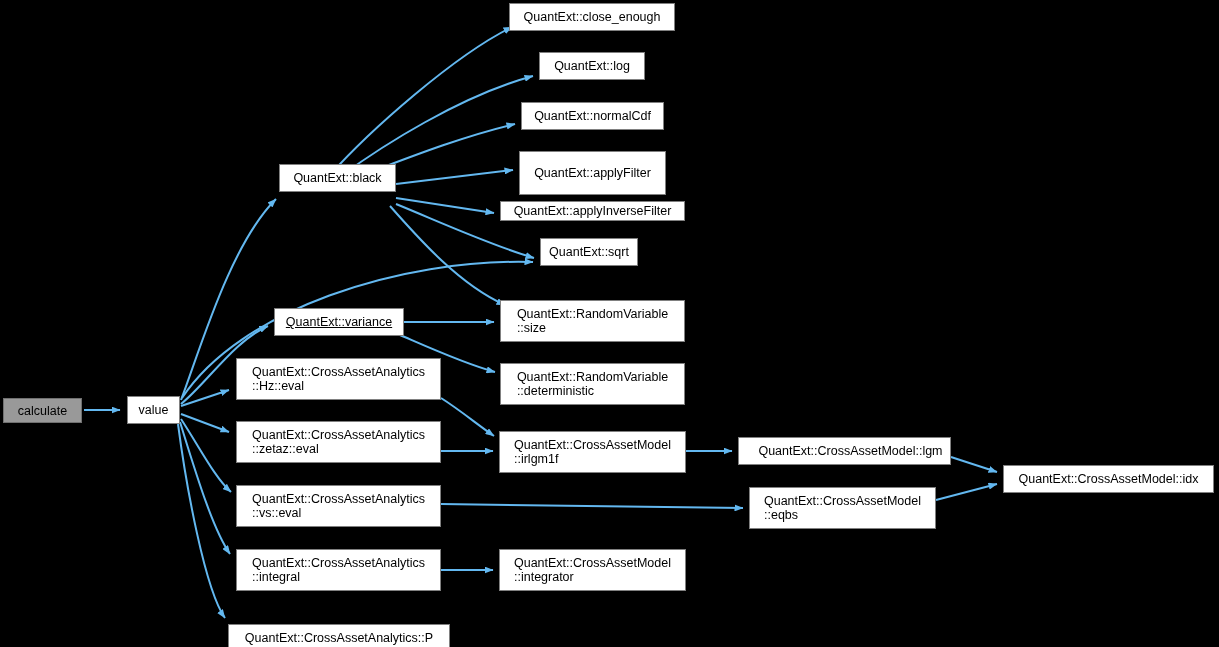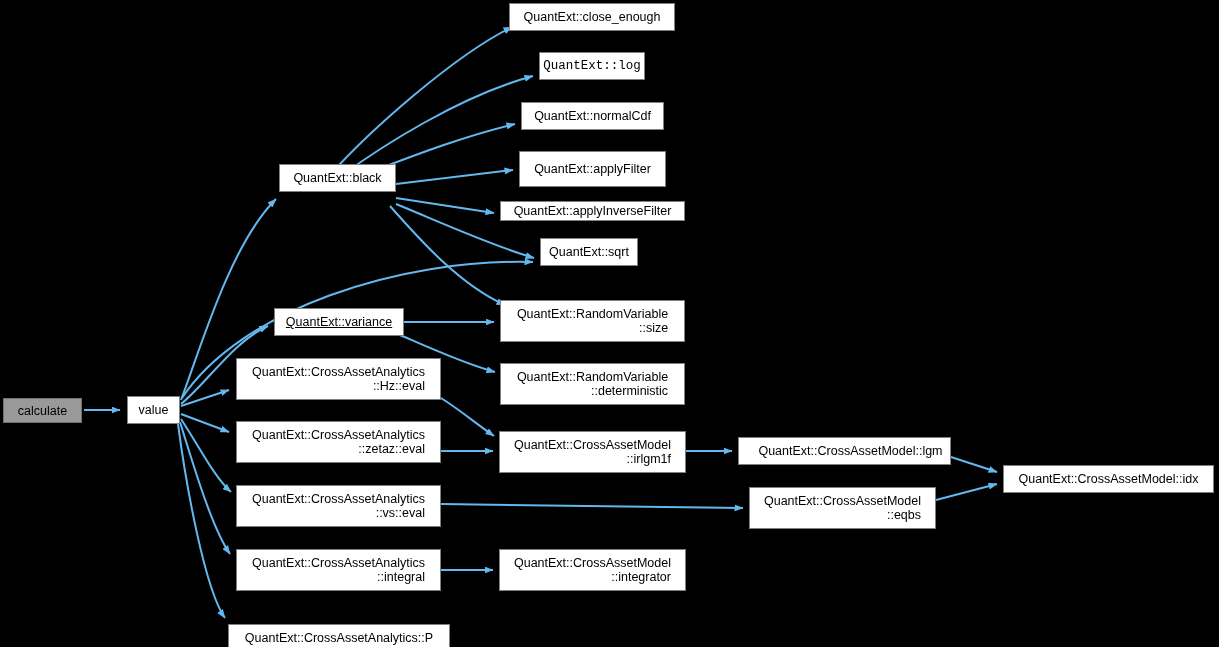--- a/index.html
+++ b/index.html
@@ -27,21 +27,21 @@
     position: absolute;
     box-sizing: border-box;
     border: 1px solid #808080;
     background: #ffffff;
     color: #000000;
     font-size: 12.5px;
     line-height: 14px;
     display: flex;
     align-items: center;
     justify-content: center;
-    text-align: right;
+    text-align: left;
     white-space: pre-line;
     letter-spacing: 0px;
     z-index: 2;
   }
   .node.root {
     background: #999999;
     border: 1px solid #707070;
   }
 </style>
 </head>
@@ -82,23 +82,23 @@
         <path d="M 936,500 L 997,484" fill="none" stroke="#63b8f0" stroke-width="2" marker-end="url(#arrowhead)"></path>
         <path d="M 441,570 L 493,570" fill="none" stroke="#63b8f0" stroke-width="2" marker-end="url(#arrowhead)"></path>
       </g>
   </svg>
 
   <div id="node-layer">
       <div class="node root" style="left: 3px; top: 398px; width: 79px; height: 25px;">calculate</div>
       <div class="node" style="left: 127px; top: 396px; width: 53px; height: 28px;">value</div>
       <div class="node" style="left: 279px; top: 164px; width: 117px; height: 28px;">QuantExt::black</div>
       <div class="node" style="left: 509px; top: 3px; width: 166px; height: 28px;">QuantExt::close_enough</div>
-      <div class="node" style="left: 539px; top: 52px; width: 106px; height: 28px; font-family: Liberation Mono, monospace;">QuantExt::log</div>
+      <div class="node" style="left: 539px; top: 52px; width: 106px; height: 28px;">QuantExt::log</div>
       <div class="node" style="left: 521px; top: 102px; width: 143px; height: 28px;">QuantExt::normalCdf</div>
-      <div class="node" style="left: 519px; top: 151px; width: 147px; height: 36px;">QuantExt::applyFilter</div>
+      <div class="node" style="left: 519px; top: 151px; width: 147px; height: 44px;">QuantExt::applyFilter</div>
       <div class="node" style="left: 500px; top: 201px; width: 185px; height: 20px;">QuantExt::applyInverseFilter</div>
       <div class="node" style="left: 540px; top: 238px; width: 98px; height: 28px;">QuantExt::sqrt</div>
       <div class="node" style="left: 500px; top: 300px; width: 185px; height: 42px;">QuantExt::RandomVariable
 ::size</div>
       <div class="node" style="left: 274px; top: 308px; width: 130px; height: 28px; text-decoration: underline;">QuantExt::variance</div>
       <div class="node" style="left: 500px; top: 363px; width: 185px; height: 42px;">QuantExt::RandomVariable
 ::deterministic</div>
       <div class="node" style="left: 236px; top: 358px; width: 205px; height: 42px;">QuantExt::CrossAssetAnalytics
 ::Hz::eval</div>
       <div class="node" style="left: 236px; top: 421px; width: 205px; height: 42px;">QuantExt::CrossAssetAnalytics

